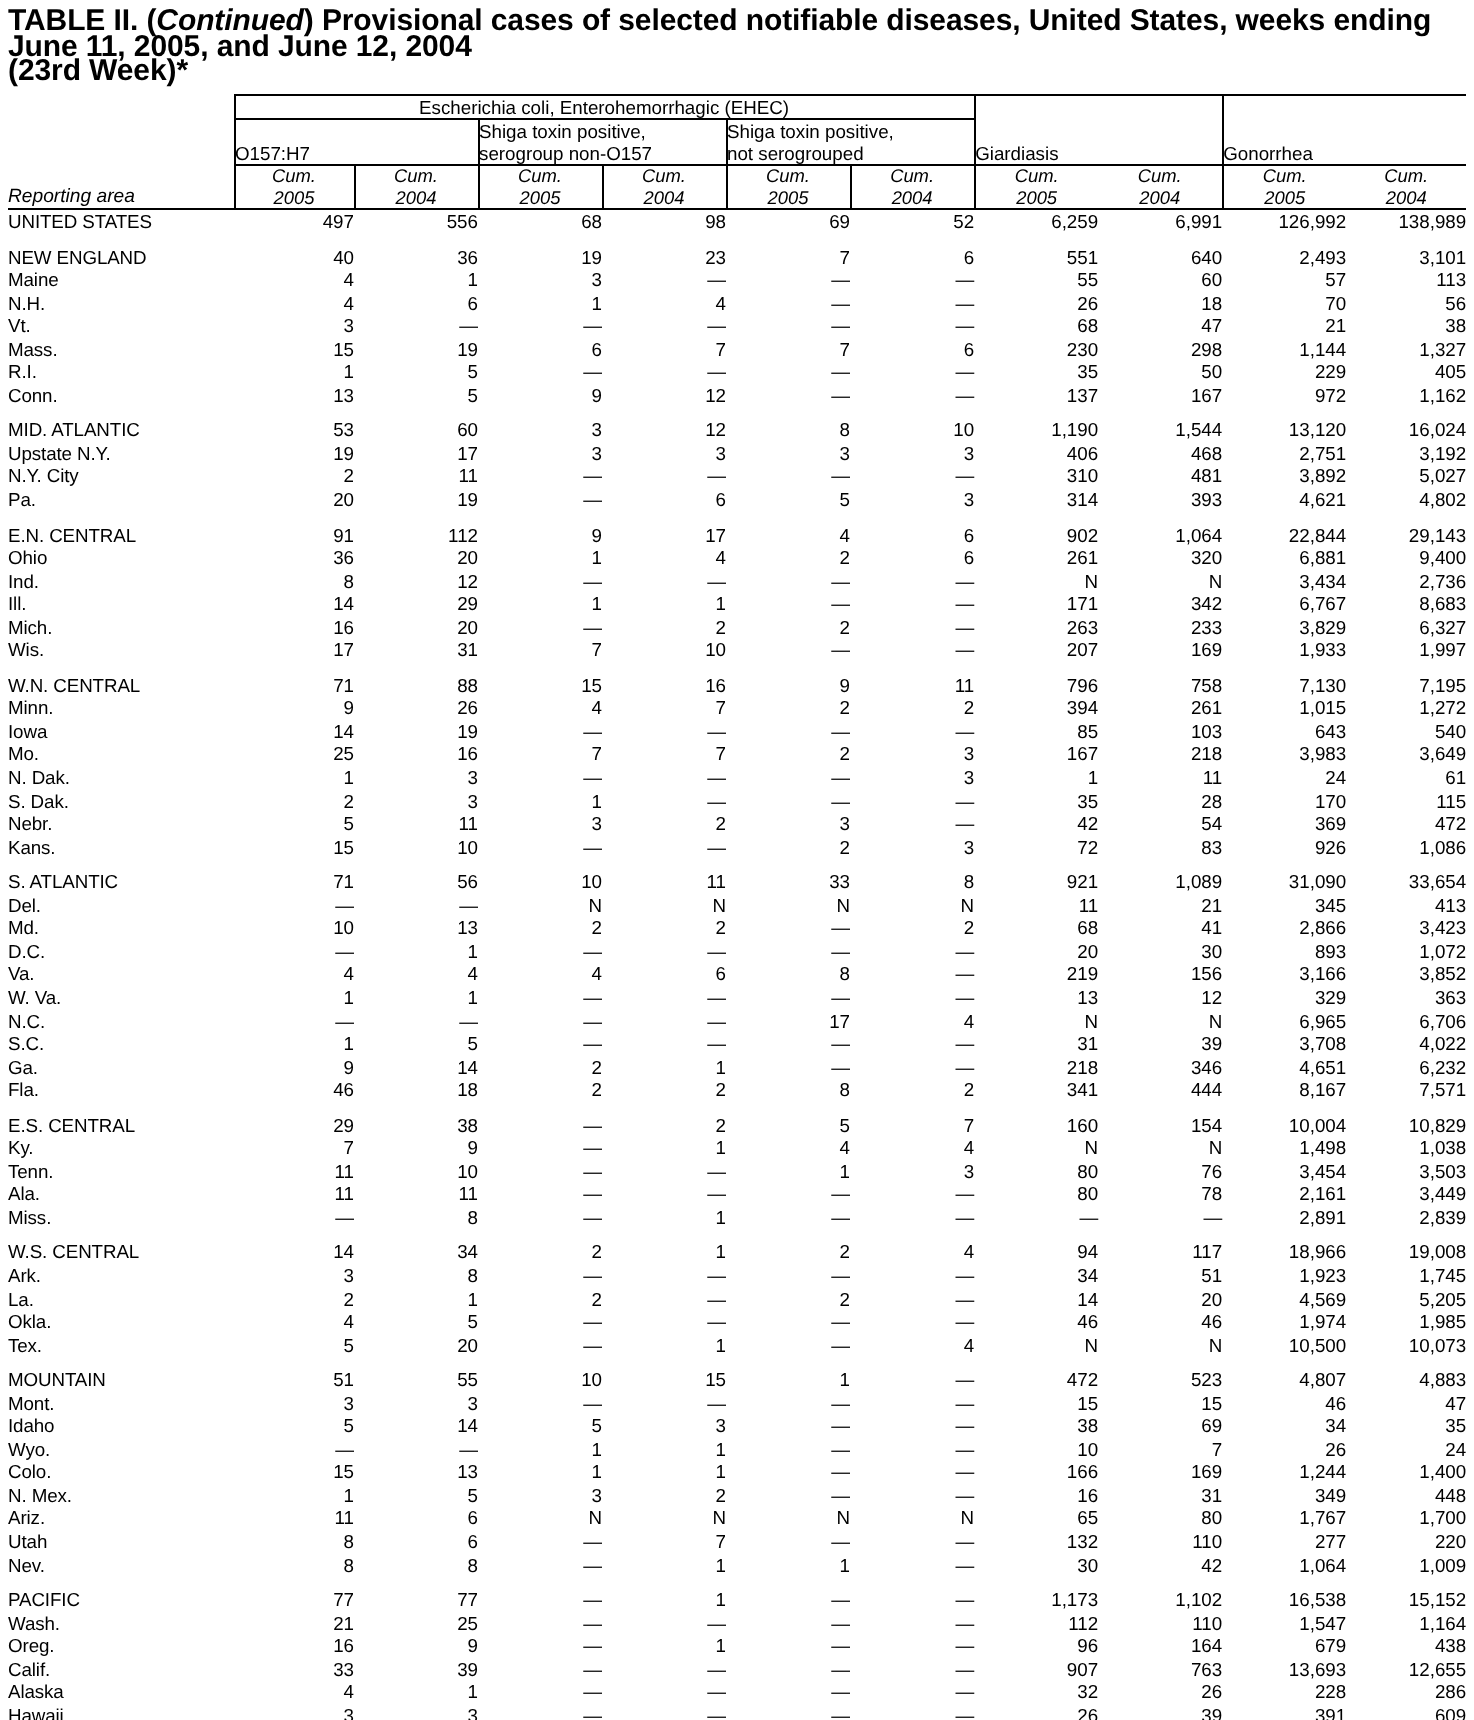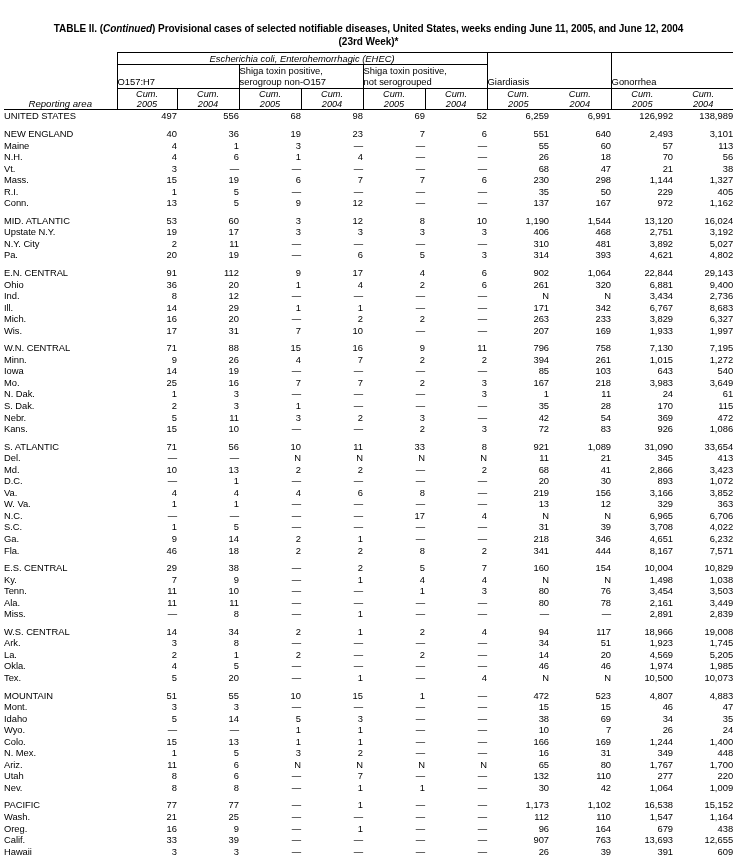--- a/index.html
+++ b/index.html
@@ -16,45 +16,44 @@
     overflow: hidden;
   }
   #page {
     width: 737px;
     height: 860px;
     position: relative;
     padding: 0;
     box-sizing: border-box;
   }
   .title {
-    font-size: 10px;
+    font-size: 15px;
     font-weight: bold;
     line-height: 12.6px;
-    padding: 23px 4px 0 4px;
+    padding: 5px 4px 0 4px;
     letter-spacing: -0.05px;
-    text-align: center;
   }
   .title .it { font-style: italic; }
 
   table.main {
     border-collapse: collapse;
     width: 729px;
     margin: 4px 0 0 4px;
     table-layout: fixed;
     font-size: 9.4px;
   }
   table.main td, table.main th {
     padding: 0;
     margin: 0;
     vertical-align: bottom;
     font-weight: normal;
   }
 
   
-  .hd-rule-top td { border-top: 1.3px solid #000; font-style: italic; }
+  .hd-rule-top td { border-top: 1.3px solid #000; }
   .grp-span {
     text-align: center;
     font-size: 9.4px;
     padding: 1px 0 1px 0;
     border-bottom: 0.9px solid #000;
   }
   .grp-span.noline { border-bottom: none; }
   .grp-title {
     font-size: 9.4px;
     line-height: 11.2px;
@@ -66,21 +65,21 @@
   .cumhd {
     text-align: center;
     font-size: 9.2px;
     line-height: 10.4px;
     padding: 1px 0 2px 0;
     border-top: 0.9px solid #000;
   }
   .rep-area {
     font-size: 9.6px;
     font-weight: bold;
-    text-align: center;
+    text-align: left;
     padding: 0 0 2px 2px;
     vertical-align: bottom;
   }
   .hdr-bottom td { border-bottom: 1.3px solid #000; font-style: italic; }
 
   
   tbody td {
     font-size: 9.4px;
     line-height: 11.55px;
     height: 11.55px;
@@ -994,20 +993,33 @@
           <td class="num">—</td>
           <td class="num">—</td>
           <td class="num">—</td>
           <td class="num">—</td>
           <td class="num">907</td>
           <td class="num">763</td>
           <td class="num">13,693</td>
           <td class="num">12,655</td>
         </tr>
         <tr>
+          <td class="area">Alaska</td>
+          <td class="num">4</td>
+          <td class="num">1</td>
+          <td class="num">—</td>
+          <td class="num">—</td>
+          <td class="num">—</td>
+          <td class="num">—</td>
+          <td class="num">32</td>
+          <td class="num">26</td>
+          <td class="num">228</td>
+          <td class="num">286</td>
+        </tr>
+        <tr>
           <td class="area">Hawaii</td>
           <td class="num">3</td>
           <td class="num">3</td>
           <td class="num">—</td>
           <td class="num">—</td>
           <td class="num">—</td>
           <td class="num">—</td>
           <td class="num">26</td>
           <td class="num">39</td>
           <td class="num">391</td>

